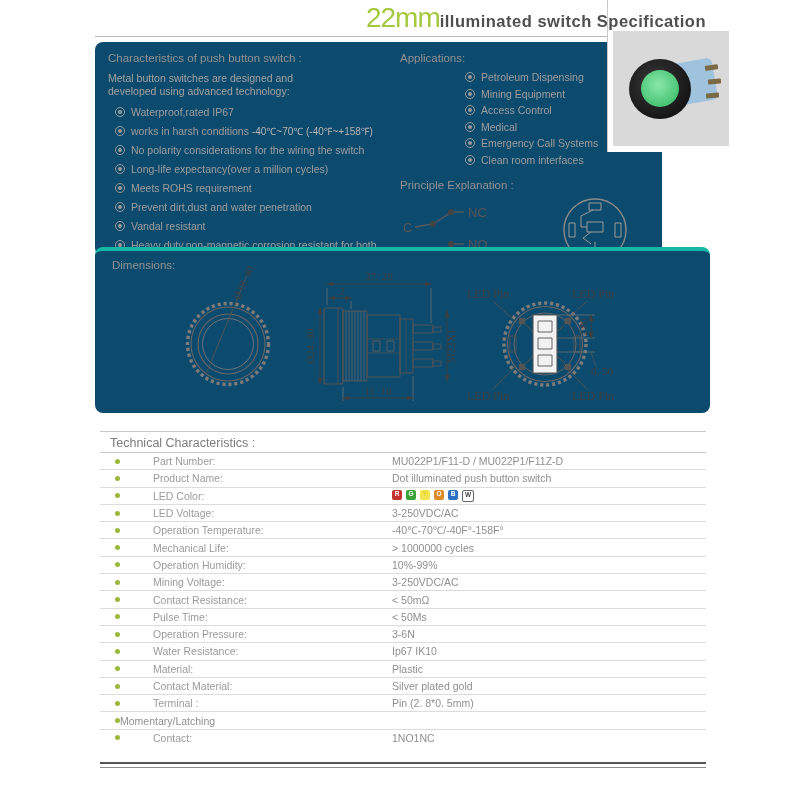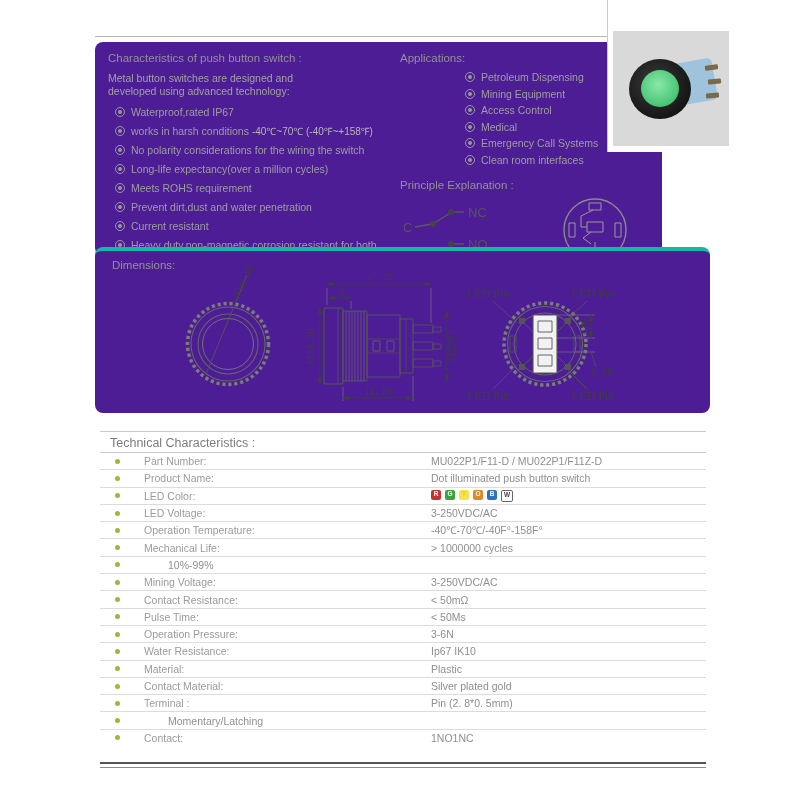--- a/index.html
+++ b/index.html
@@ -18,21 +18,21 @@
   .photo{position:absolute;left:5px;top:31px;width:116px;height:115px;background:#d9d9d9;overflow:hidden;}
   .ph-housing{position:absolute;left:58px;top:30px;width:44px;height:42px;background:#9fc2dd;
               border-radius:5px;transform:rotate(-10deg);}
   .ph-pin{position:absolute;width:13px;height:5px;background:#7a6a45;border-radius:1px;}
   .ph-bezel{position:absolute;left:16px;top:28px;width:62px;height:60px;border-radius:50%;
             background:radial-gradient(circle at 42% 40%, #3a3a3a 0%, #161616 70%);}
   .ph-face{position:absolute;left:28px;top:39px;width:38px;height:37px;border-radius:50%;
            background:radial-gradient(circle at 45% 40%, #8ae8a8 0%, #43c271 75%);}
 
   
-  .panel{position:absolute;background:#4c1d95;border-radius:8px;}
+  .panel{position:absolute;background:#0c4a6e;border-radius:8px;}
   .panel-top{left:95px;top:42px;width:567px;height:214px;z-index:0;}
   .panel-dim{left:95px;top:247px;width:615px;height:162px;border-top:4px solid #14b8a6;}
 
   .sec-h{font-size:11.5px;color:#929292;}
   .cols{display:flex;height:100%;}
   .col-l{width:300px;padding:10px 0 0 13px;box-sizing:border-box;}
   .col-r{flex:1;padding:10px 0 0 6px;box-sizing:border-box;}
   .intro{font-size:10.5px;line-height:13px;margin-top:8px;color:#a2a2a2;}
 
   .blist{margin-top:7px;}
@@ -53,36 +53,39 @@
   .cadtxt-s{font-family:"Liberation Serif",serif;font-size:10px;fill:#3f3f3f;}
   .ledtxt{font-family:"Liberation Serif",serif;font-size:12px;fill:#3f3f3f;}
 
   
   .tech-topline{position:absolute;left:100px;top:431px;width:606px;height:1px;background:#c9c9c9;}
   .tech-h{position:absolute;left:110px;top:436px;font-size:12.5px;color:#7d7d7d;}
   .tech-table{position:absolute;left:100px;top:452px;width:606px;border-top:1px solid #c9c9c9;}
   .t-row{display:flex;align-items:center;height:16.3px;border-bottom:1px solid #dcdcdc;font-size:10.5px;}
   .t-row:last-child{border-bottom:none;}
   .dot{flex:0 0 auto;width:5px;height:5px;border-radius:50%;background:#9cb83a;margin-left:15px;}
-  .t-label{width:239px;margin-left:24px;color:#9b9b9b;}
-  .t-value{flex:1;color:#8f8f8f;display:flex;align-items:center;margin-left:48px;}
+  .t-label{width:239px;margin-left:33px;color:#9b9b9b;}
+  .t-value{flex:1;color:#8f8f8f;display:flex;align-items:center;}
   .swatches{display:flex;gap:4px;}
   .swatch{display:inline-flex;align-items:center;justify-content:center;width:10px;height:10px;
           border-radius:2px;font-size:6.5px;font-weight:bold;line-height:1;}
   .tech-end{position:absolute;left:100px;top:762px;width:606px;height:3px;
             border-top:2px solid #555;border-bottom:1px solid #8a8a8a;}
 
   svg line,svg circle,svg rect,svg path,svg polyline{vector-effect:non-scaling-stroke;}
 </style>
 </head>
 <body>
 
 <div class="page">
 
   <div class="hdr-line"></div>
+  <div class="hdr-title">
+    <span class="sz">22mm</span><span class="rest">illuminated switch Specification</span>
+  </div>
 
   <div class="panel panel-top">
     <div class="cols">
 
       <div class="col-l">
         <div class="sec-h">Characteristics of push button switch :</div>
         <div class="intro">
           <div>Metal button switches are designed and</div>
           <div>developed using advanced technology:</div>
         </div>
@@ -113,21 +116,21 @@
               <span><span>Meets ROHS requirement</span><span class="li-note"></span></span>
             </div>
 
             <div class="li">
               <span class="b-ic"></span>
               <span><span>Prevent dirt,dust and water penetration</span><span class="li-note"></span></span>
             </div>
 
             <div class="li">
               <span class="b-ic"></span>
-              <span><span>Current resistant</span><span class="li-note"></span></span>
+              <span><span>Vandal resistant</span><span class="li-note"></span></span>
             </div>
 
             <div class="li">
               <span class="b-ic"></span>
               <span><span>Heavy duty,non-magnetic,corrosion resistant for both indoor and outdoor use</span><span class="li-note"></span></span>
             </div>
           </div>
       </div>
 
       <div class="col-r">
@@ -386,20 +389,21 @@
         <span class="dot"></span>
         <span class="t-label">Mechanical Life:</span>
         <span class="t-value">
           <span>&gt; 1000000 cycles</span>
           <span class="swatches"></span>
         </span>
       </div>
 
       <div class="t-row">
         <span class="dot"></span>
+        <span class="t-label">Operation Humidity:</span>
         <span class="t-value">
           <span>10%-99%</span>
           <span class="swatches"></span>
         </span>
       </div>
 
       <div class="t-row">
         <span class="dot"></span>
         <span class="t-label">Mining Voltage:</span>
         <span class="t-value">

